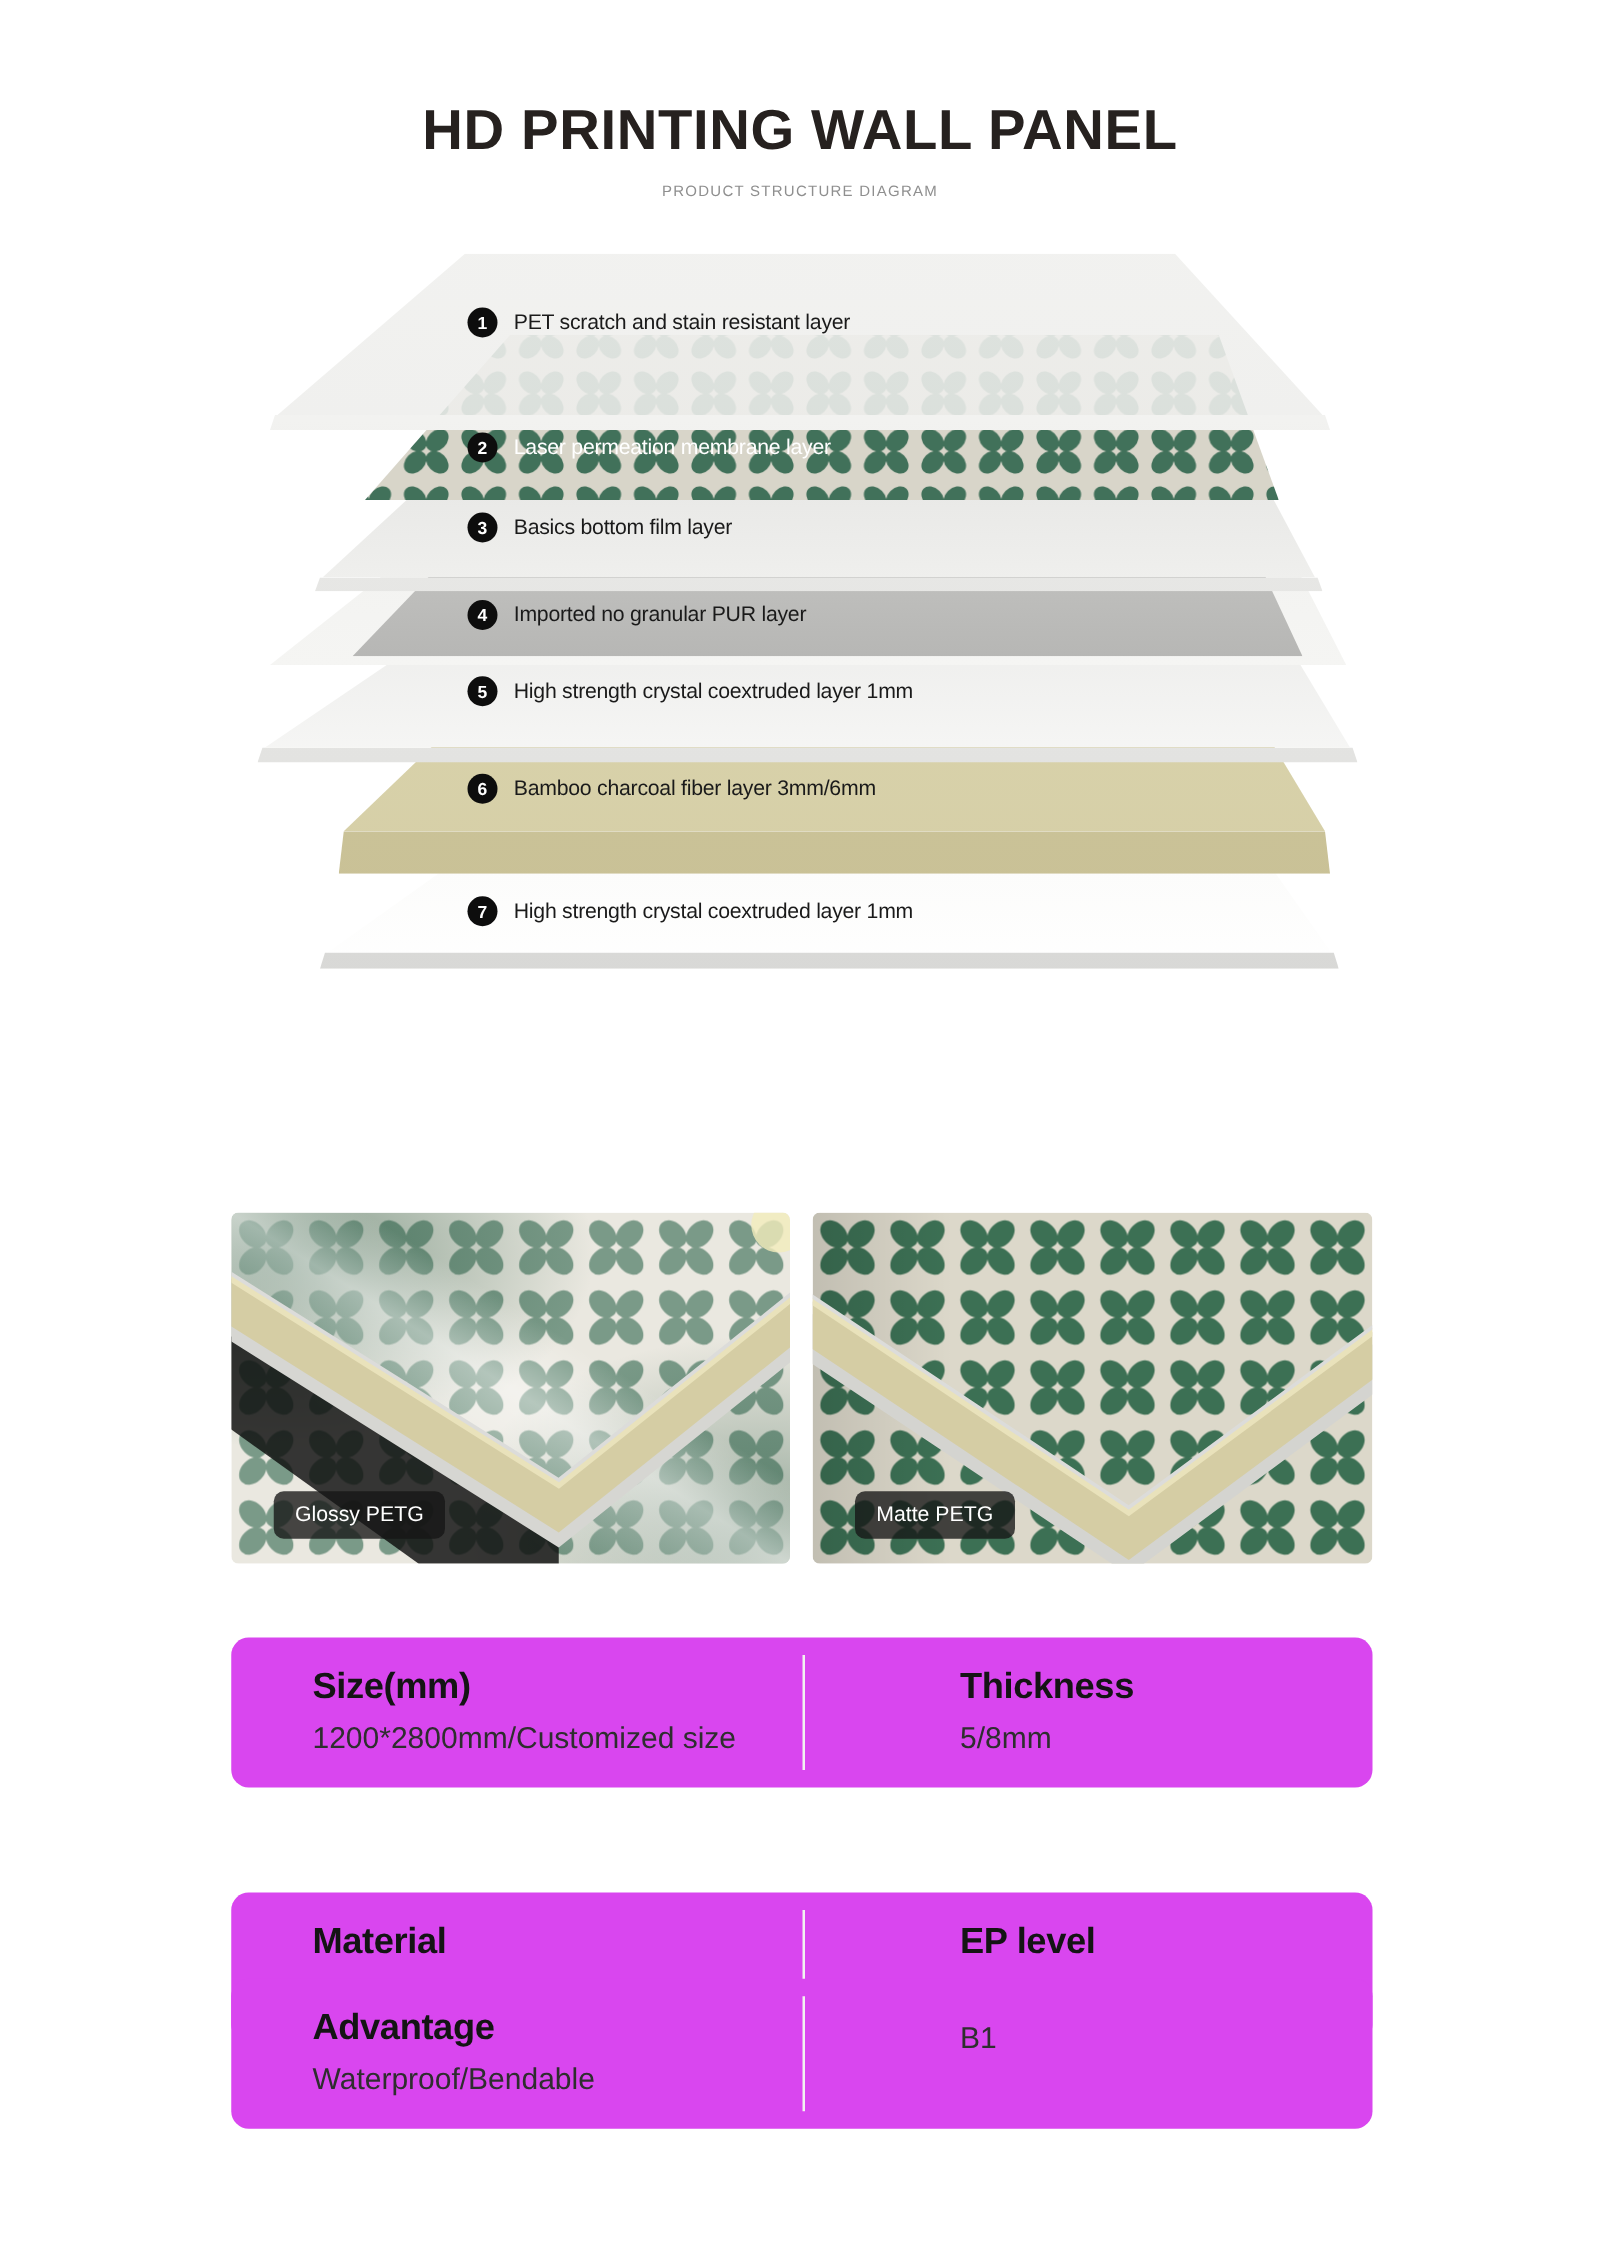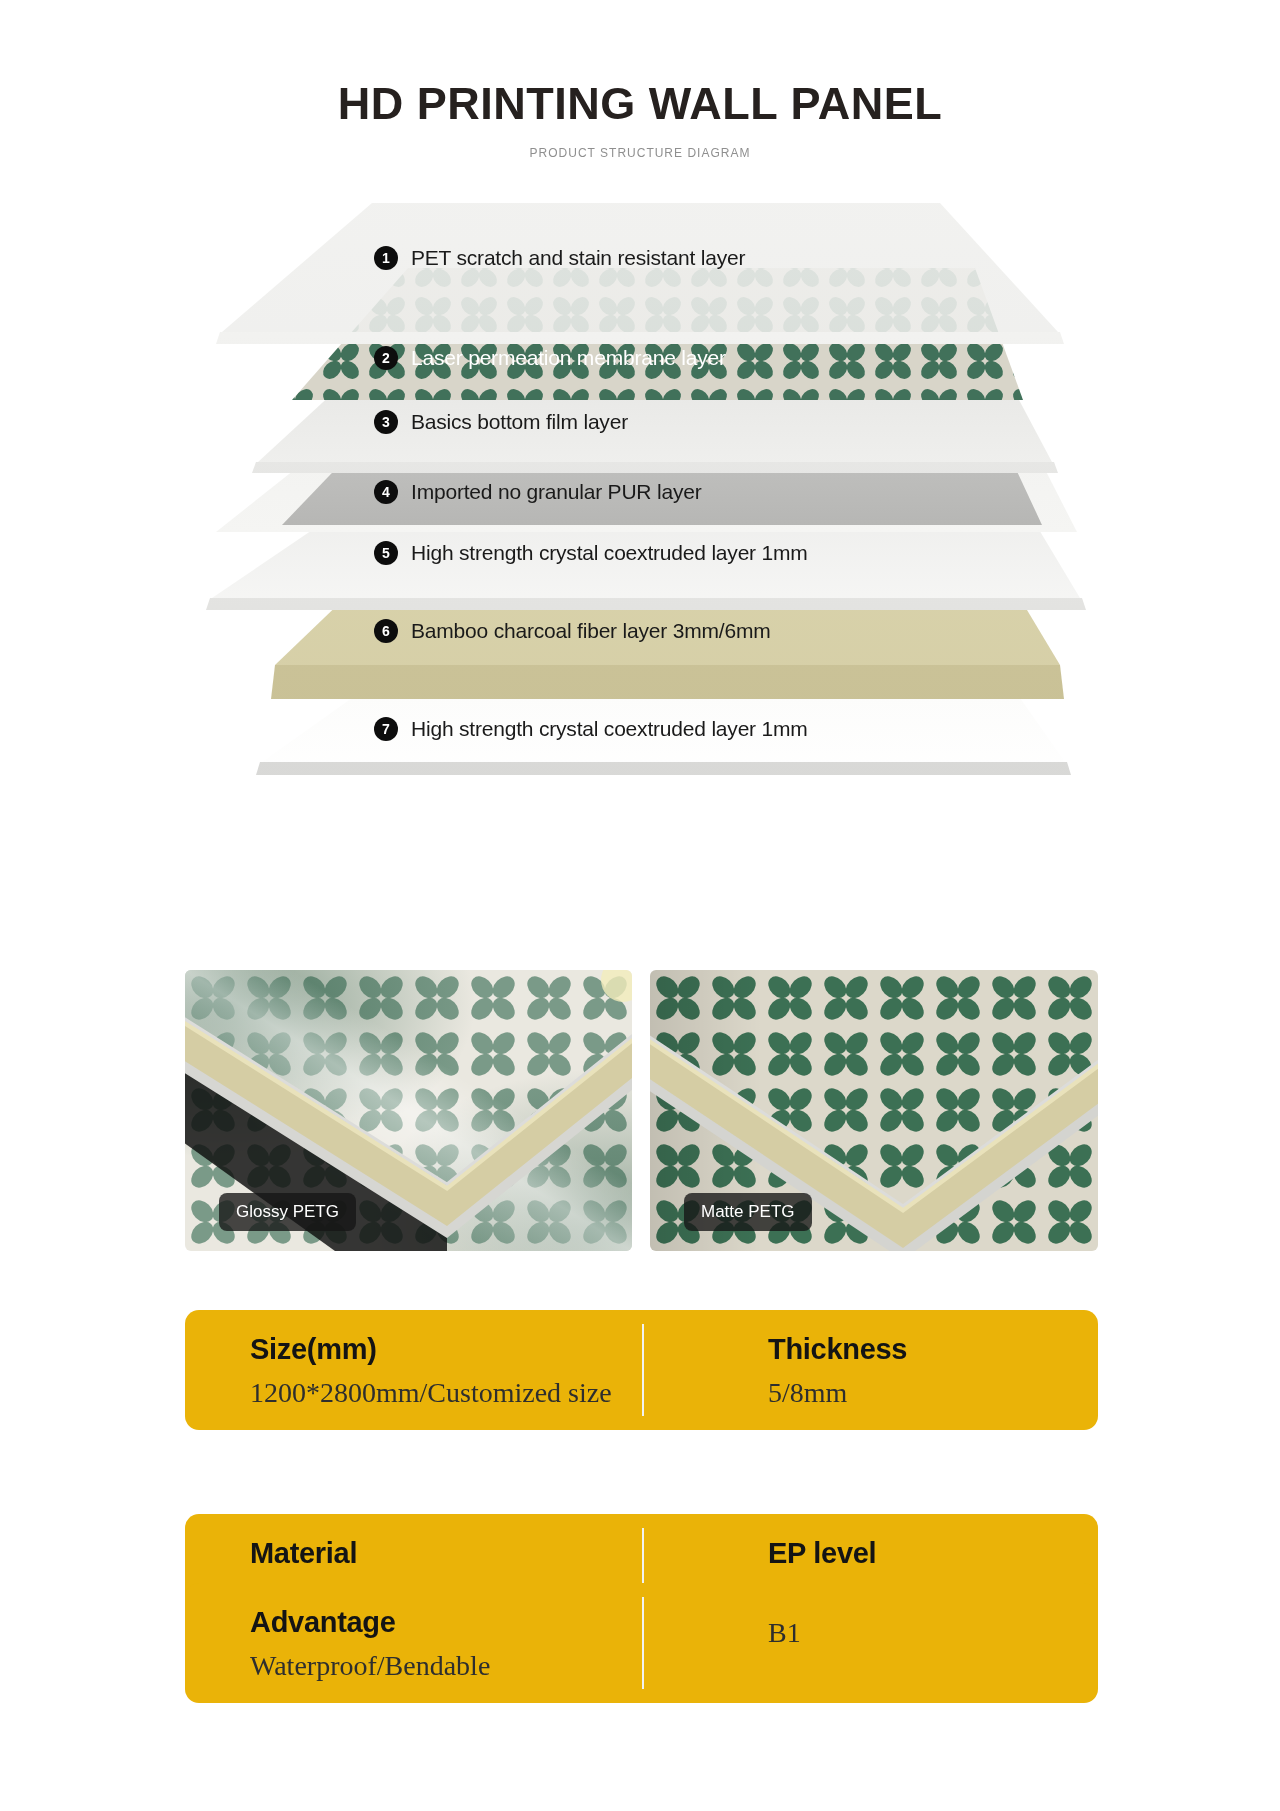--- a/index.html
+++ b/index.html
@@ -44,38 +44,38 @@
           background:linear-gradient(180deg,#e3dcb5 0%,#cfc79d 25%,#c8c095 100%);z-index:4;}
 
   .l7face{clip-path:polygon(172px 498px,840px 498px,885px 562px,82px 562px);
           background:linear-gradient(180deg,#c1c1bf 0%,#e3e3e1 40%,#fcfcfb 85%,#ffffff 100%);z-index:2;}
   .l7rim{clip-path:polygon(80px 562px,887px 562px,891px 575px,76px 575px);
           background:linear-gradient(180deg,#efefed,#d8d8d6);z-index:2;}
 
   .llabel{position:absolute;left:194px;height:30px;display:flex;align-items:center;gap:13px;z-index:20;}
   .badge{width:24px;height:24px;border-radius:50%;background:#0d0d0d;color:#ffffff;
          font-size:14px;font-weight:700;line-height:24px;text-align:center;flex:0 0 24px;}
-  .ltext{font-size:21px;font-weight:500;color:#1a1a1a;letter-spacing:-.2px;white-space:nowrap;}
+  .ltext{font-size:17px;font-weight:500;color:#1a1a1a;letter-spacing:-.2px;white-space:nowrap;}
   .llabel.white .ltext{color:#ffffff;}
 
   
   .photo{position:absolute;top:970px;height:281px;border-radius:6px;overflow:hidden;}
   .photo.glossy{left:185px;width:447px;}
   .photo.matte{left:650px;width:448px;}
   .photo svg{display:block;width:100%;height:100%;}
   .photo-tag{position:absolute;left:34px;bottom:20px;background:rgba(22,22,22,.78);
          color:#ffffff;font-size:17px;font-weight:500;padding:9px 17px;border-radius:8px;white-space:nowrap;}
 
   
-  .spec{position:absolute;left:185px;width:913px;height:120px;background:#eab308;border-radius:14px;}
+  .spec{position:absolute;left:185px;width:913px;height:120px;background:#d946ef;border-radius:14px;}
   .spec .cell{position:absolute;top:0;height:120px;box-sizing:border-box;padding-top:23px;}
   .spec .cell.left{left:0;width:456px;padding-left:65px;}
   .spec .cell.right{left:456px;width:457px;padding-left:127px;}
   .spec .sp-title{font-size:29px;font-weight:700;color:#141414;letter-spacing:-.3px;}
-  .spec .sp-value{font-size:28px;font-weight:400;color:#2e2e2e;margin-top:11px;font-family:Liberation Serif, serif;}
+  .spec .sp-value{font-size:24px;font-weight:400;color:#2e2e2e;margin-top:11px;}
   .spec .divider{position:absolute;left:50%;top:14px;bottom:14px;width:2px;background:#f2f2f0;}
 </style>
 </head>
 <body>
 
 <div class="canvas">
 
   <div class="title">HD PRINTING WALL PANEL</div>
   <div class="subtitle">PRODUCT STRUCTURE DIAGRAM</div>
 

